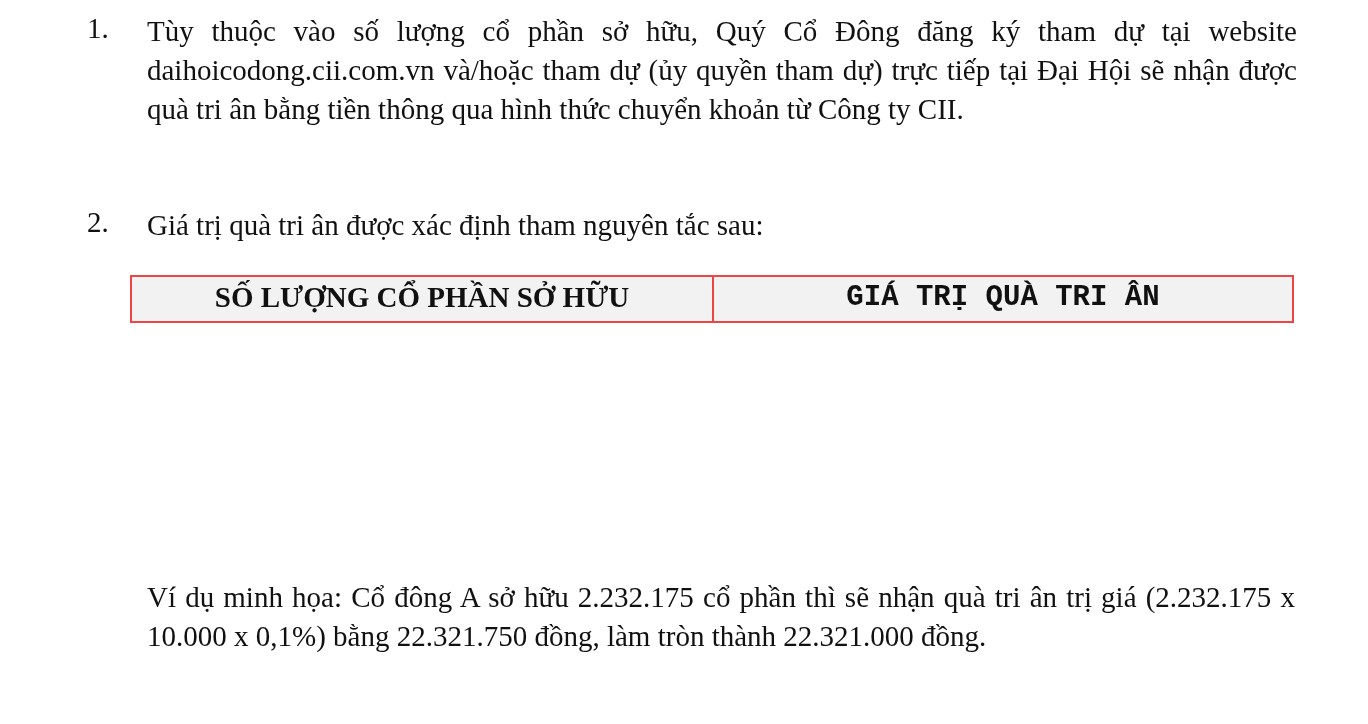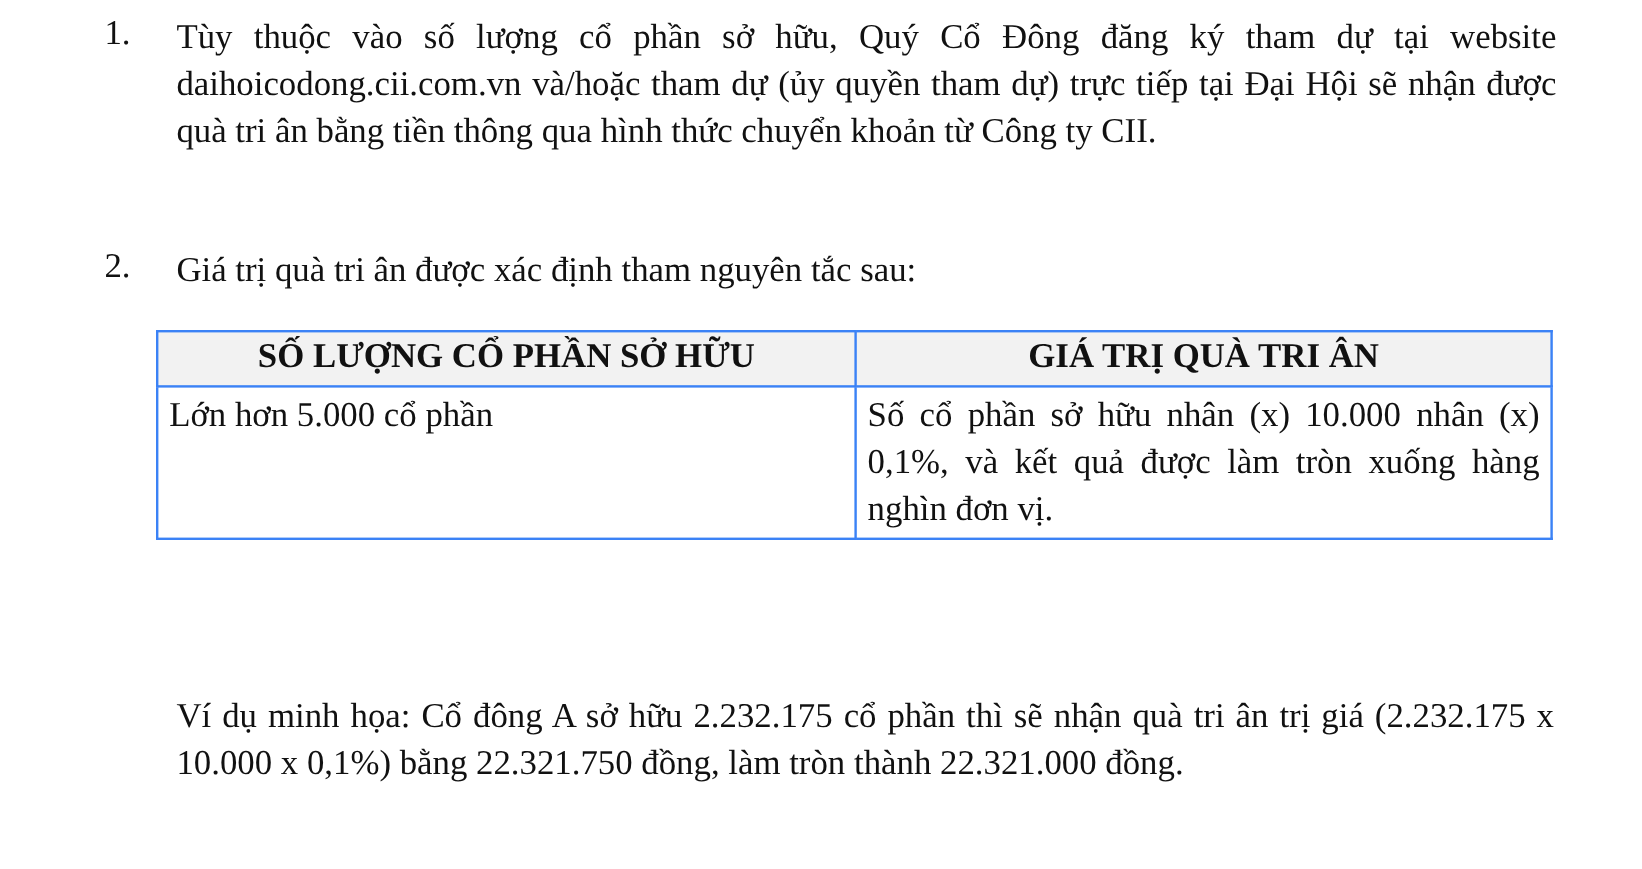--- a/index.html
+++ b/index.html
@@ -38,36 +38,36 @@
 
     table.reward-table {
       position: absolute;
       left: 130px;
       top: 275px;
       width: 1164px;
       border-collapse: collapse;
       font-size: 29px;
     }
     table.reward-table th, table.reward-table td {
-      border: 2px solid #3b82f6;
+      border: 2px solid #ef4444;
       padding: 4px 9px;
       vertical-align: top;
     }
     table.reward-table th {
       background: #f2f2f2;
       font-weight: bold;
       text-align: center;
       height: 38px;
       padding: 4px 9px 2px 9px;
     }
     table.reward-table td {
       line-height: 39px;
     }
     .col1 { width: 562px; }
-    .col2 { width: 560px; }
+    .col2 { width: 560px; font-family: Liberation Mono, monospace; }
     .row1 td { height: 69px; padding-top: 10px; }
     .row2 td { height: 117px; padding-top: 4px; }
     .justify { text-align: justify; text-align-last: left; }
 
     .example {
       position: absolute;
       left: 147px;
       top: 578px;
       width: 1148px;
       text-align: justify;
@@ -88,20 +88,16 @@
 </div>
 
 <table class="reward-table">
   <thead>
     <tr>
       <th class="col1">SỐ LƯỢNG CỔ PHẦN SỞ HỮU</th>
       <th class="col2">GIÁ TRỊ QUÀ TRI ÂN</th>
     </tr>
   </thead>
   <tbody>
-    <tr class="row2">
-      <td>Lớn hơn 5.000 cổ phần</td>
-      <td class="justify">Số cổ phần sở hữu nhân (x) 10.000 nhân (x) 0,1%, và kết quả được làm tròn xuống hàng nghìn đơn vị.</td>
-    </tr>
   </tbody>
 </table>
 
 <div class="example">Ví dụ minh họa: Cổ đông A sở hữu 2.232.175 cổ phần thì sẽ nhận quà tri ân trị giá (2.232.175 x 10.000 x 0,1%) bằng 22.321.750 đồng, làm tròn thành 22.321.000 đồng.</div>
 
 </body></html>

